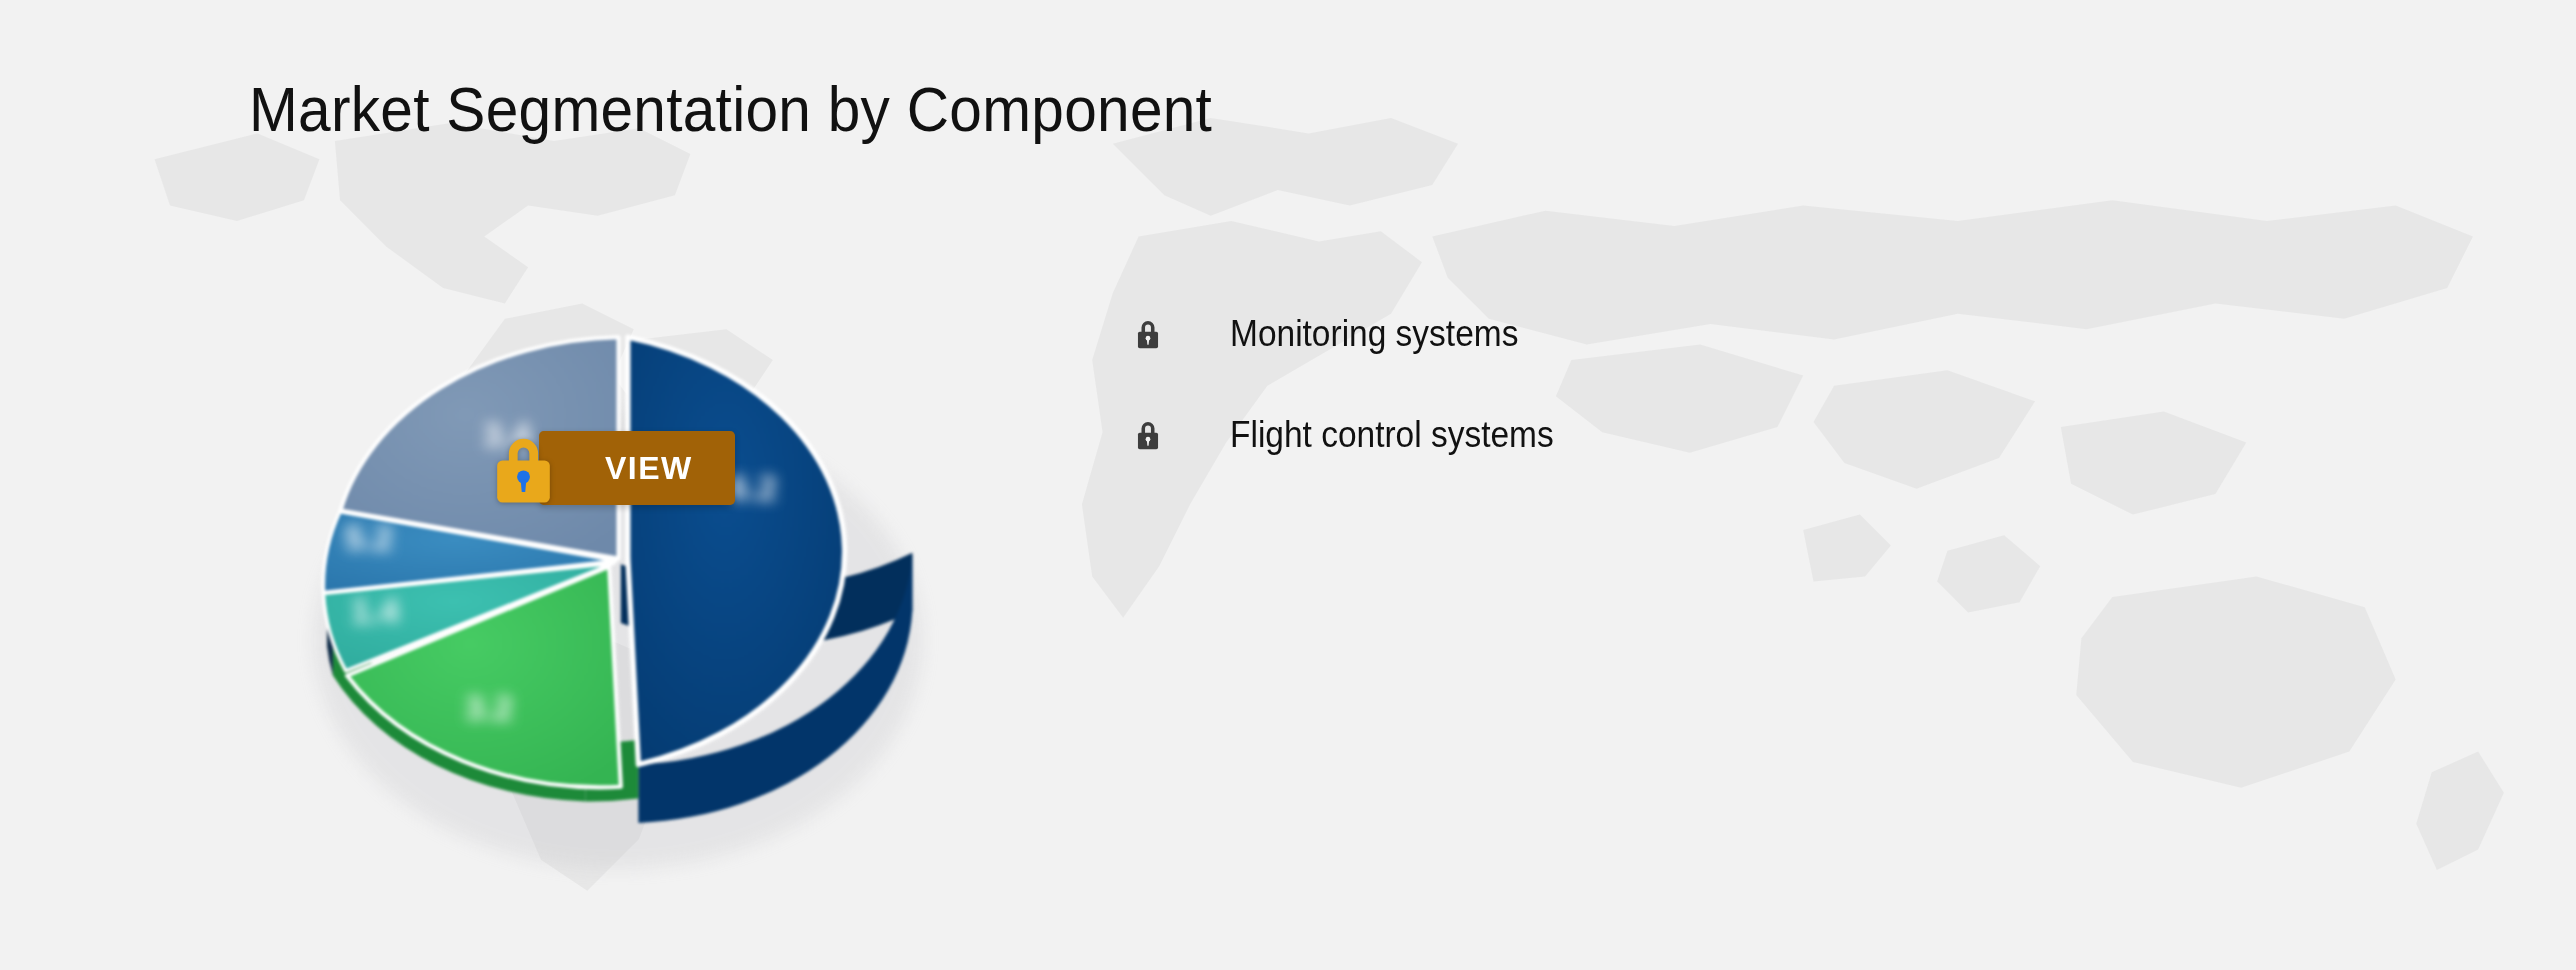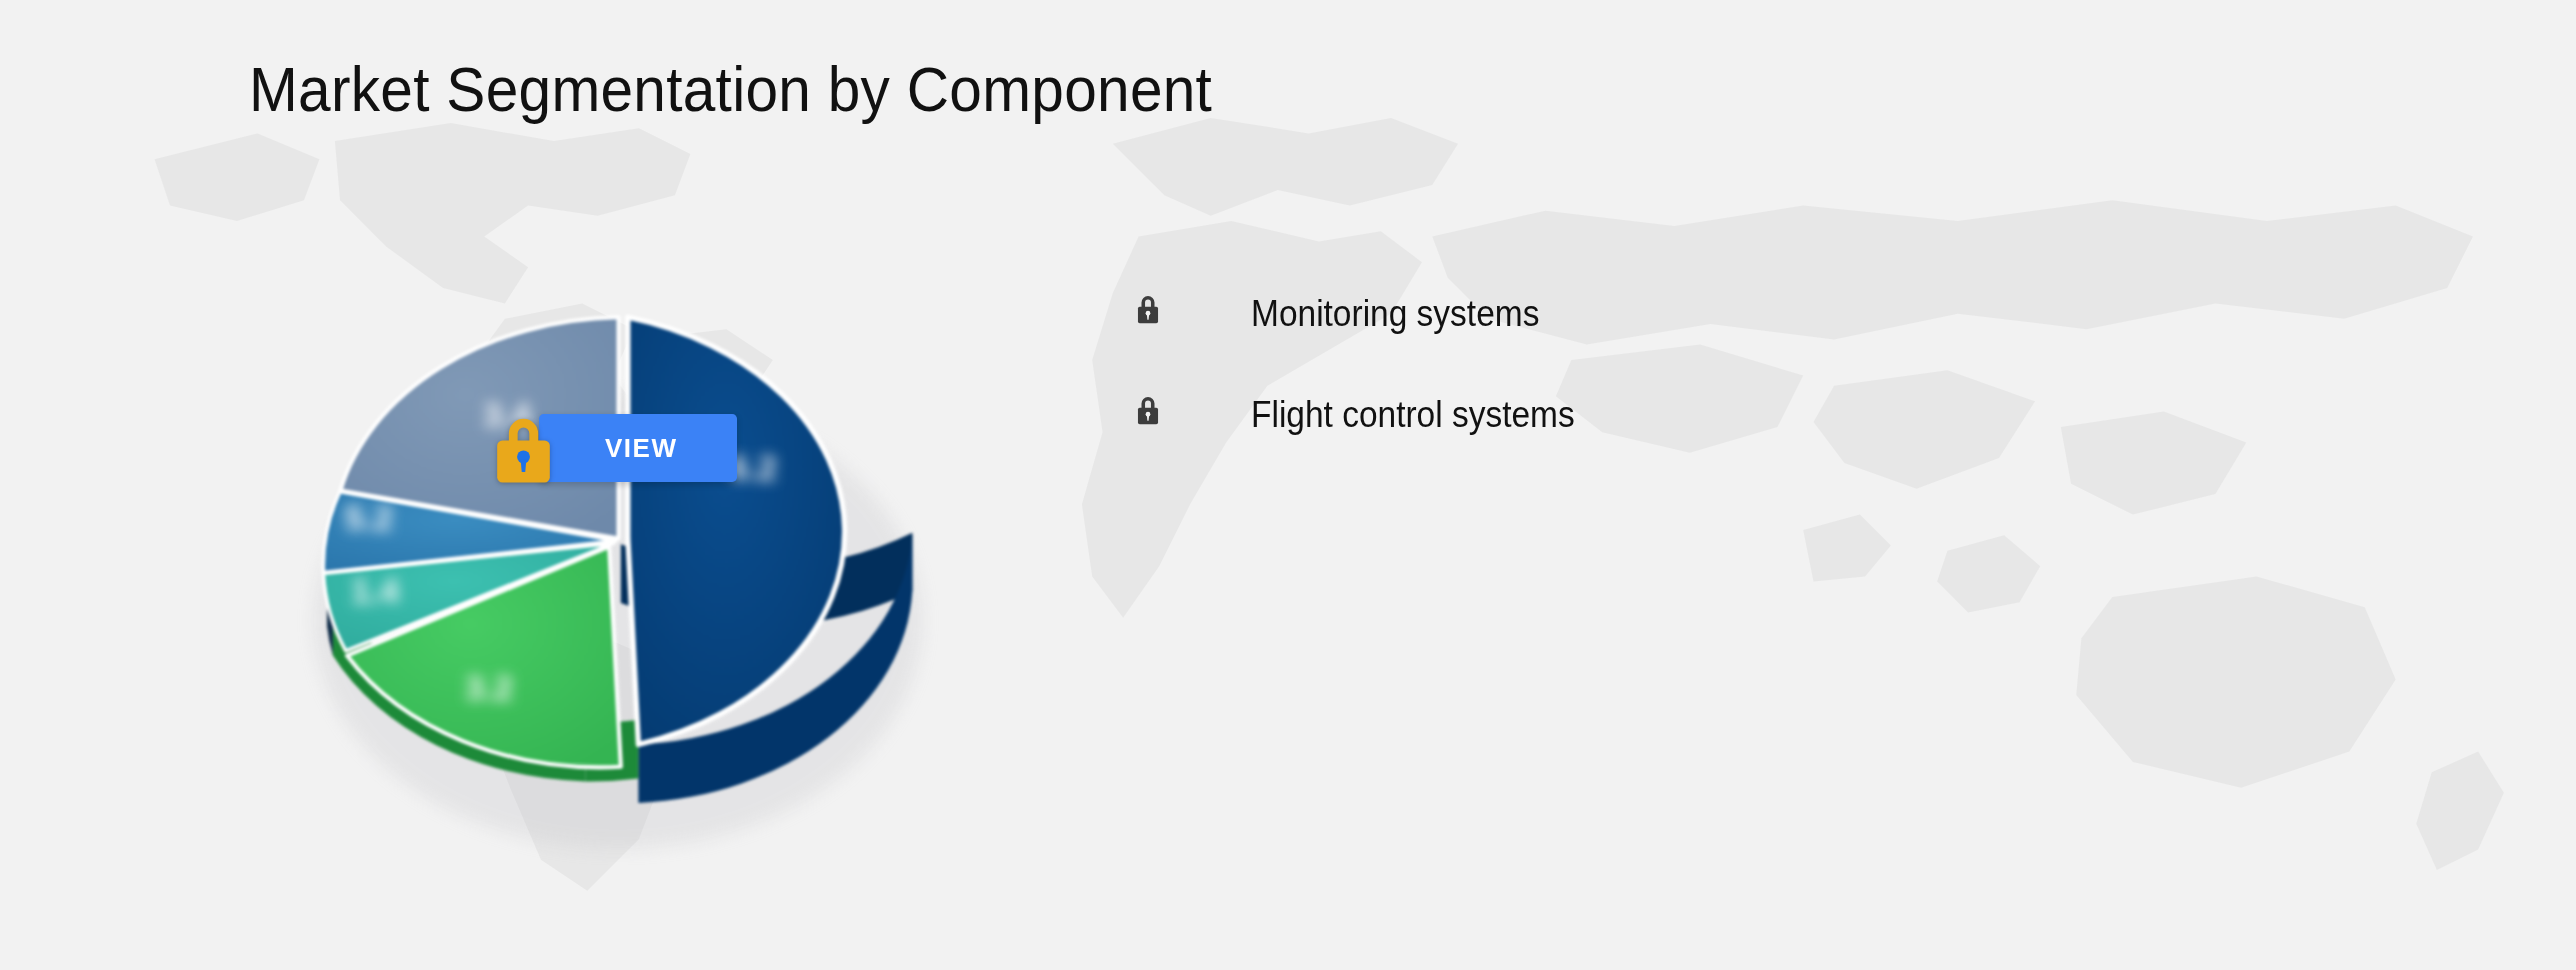--- a/index.html
+++ b/index.html
@@ -3,21 +3,21 @@
 <meta charset="utf-8">
 <style>
   html,body{margin:0;padding:0;}
   body{
     width:2576px;height:970px;
     background:#f2f2f2;
     font-family:"Liberation Sans", sans-serif;
     overflow:hidden;position:relative;
   }
   #worldmap{position:absolute;inset:0;width:100%;height:100%;z-index:0;opacity:.85;}
-  #stage{position:absolute;inset:0;z-index:2;}
+  #stage{position:absolute;inset:0;z-index:2;margin-top:20px;}
 
   
   .title{
     position:absolute;left:249px;top:56px;
     font-size:63px;line-height:1.05;
     font-weight:400;color:#111;letter-spacing:0.3px;
     transform:scaleX(.93);transform-origin:left center;
     white-space:nowrap;
   }
 
@@ -30,32 +30,32 @@
     position:absolute;color:#fff;font-size:35px;font-weight:700;
     filter:blur(6.4px);opacity:.92;white-space:nowrap;
     transform:translate(-50%,-50%);
   }
 
   
   .overlay{position:absolute;left:489px;top:410px;display:flex;align-items:center;}
   .lock-badge{position:relative;z-index:3;margin-right:-19px;filter:drop-shadow(0 1.8px 2.9px rgba(0,0,0,.28));}
   .view-btn{
     position:relative;z-index:2;
-    background:#3b82f6;color:#fff;
+    background:#a16207;color:#fff;
     border:none;border-radius:4.7px;
-    padding:21px 60px 21px 66px;
-    font-size:26px;font-weight:700;letter-spacing:1.5px;
+    padding:21px 42px 21px 66px;
+    font-size:32px;font-weight:700;letter-spacing:1.5px;
     font-family:"Liberation Sans", sans-serif;
     cursor:pointer;line-height:1;
     box-shadow:0 2.3px 5.9px rgba(0,0,0,.18);
   }
 
   
   .legend{position:absolute;left:1130px;top:293px;width:1288px;}
-  .legend-row{display:flex;align-items:flex-start;margin-bottom:59px;gap:21px;}
+  .legend-row{display:flex;align-items:center;margin-bottom:59px;}
   .legend-lock{width:36px;flex:0 0 36px;display:flex;justify-content:center;}
   .legend-text{
     margin-left:64px;font-size:36px;color:#111;font-weight:400;
     transform:scaleX(.93);transform-origin:left center;white-space:nowrap;
   }
 </style>
 </head>
 <body>
 
 <svg id="worldmap" viewBox="0 0 1000 377" preserveAspectRatio="xMidYMid slice">

